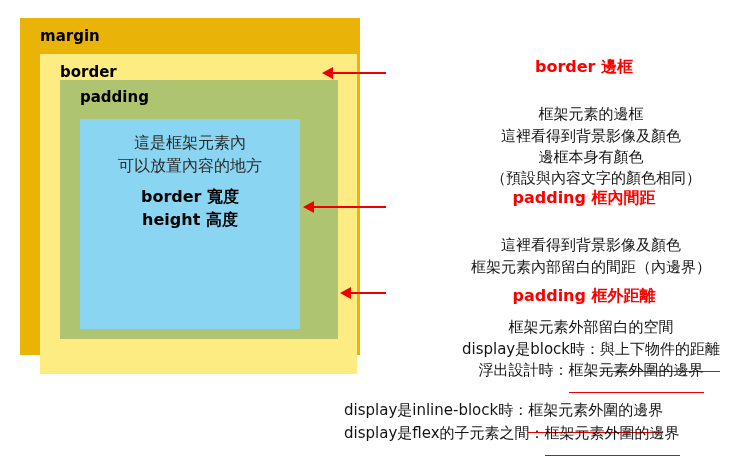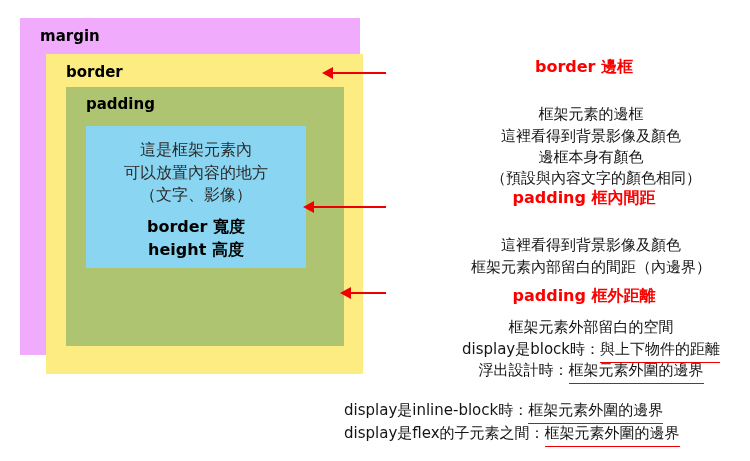--- a/index.html
+++ b/index.html
@@ -35,60 +35,59 @@
   .layer-label {
     position: absolute;
     font-weight: bold;
     font-size: 15px;
     color: #000000;
     line-height: 1;
     white-space: nowrap;
   }
 
   #margin-layer {
-    background: #f0abfc;
+    background: #eab308;
   }
   #margin-layer > .layer-label {
     left: 20px;
     top: 11px;
   }
 
   #border-layer {
     position: absolute;
     left: 20px;
     top: 36px;
     width: 317px;
     height: 320px;
     background: #fdec81;
-    margin-left: 6px;
   }
   #border-layer > .layer-label {
     left: 20px;
     top: 11px;
   }
 
   #padding-layer {
     position: absolute;
     left: 20px;
-    top: 33px;
+    top: 26px;
     width: 278px;
     height: 259px;
     background: #aec471;
   }
   #padding-layer > .layer-label {
     left: 20px;
     top: 10px;
   }
 
   #content-layer {
     position: absolute;
     left: 20px;
     top: 39px;
     width: 220px;
-    height: 142px;
+    height: 210px;
     background: #8ad6f2;
     display: flex;
     flex-direction: column;
     align-items: center;
     justify-content: flex-start;
     padding-top: 13px;
     box-sizing: border-box;
   }
 
   .content-line {
@@ -162,21 +161,21 @@
   .ann-line {
     font-size: 15px;
     color: #141414;
     line-height: 1.42;
     white-space: nowrap;
   }
   .ann-line.indent { margin-left: 10px; }
 
   .ul {
     border-bottom: 1.6px solid #ee0000;
-    padding-bottom: 4px;
+    padding-bottom: 13px;
   }
 
   #blk-border  { top: 0px; }
   #blk-padding { top: 131px; }
   #blk-margin  { top: 229px; }
 
   #blk-extra {
     position: absolute;
     left: -45px;
     top: 341px;
@@ -194,21 +193,20 @@
 
     <div id="border-layer">
       <div class="layer-label">border</div>
 
       <div id="padding-layer">
         <div class="layer-label">padding</div>
 
         <div id="content-layer">
           <div class="content-line dim">這是框架元素內</div>
           <div class="content-line dim">可以放置內容的地方</div>
-          <div class="content-line dim">（文字、影像）</div>
           <div class="content-spacer"></div>
           <div class="content-line bold">border 寬度</div>
           <div class="content-line bold">height 高度</div>
         </div>
 
       </div>
     </div>
   </div>
 </div>
 

